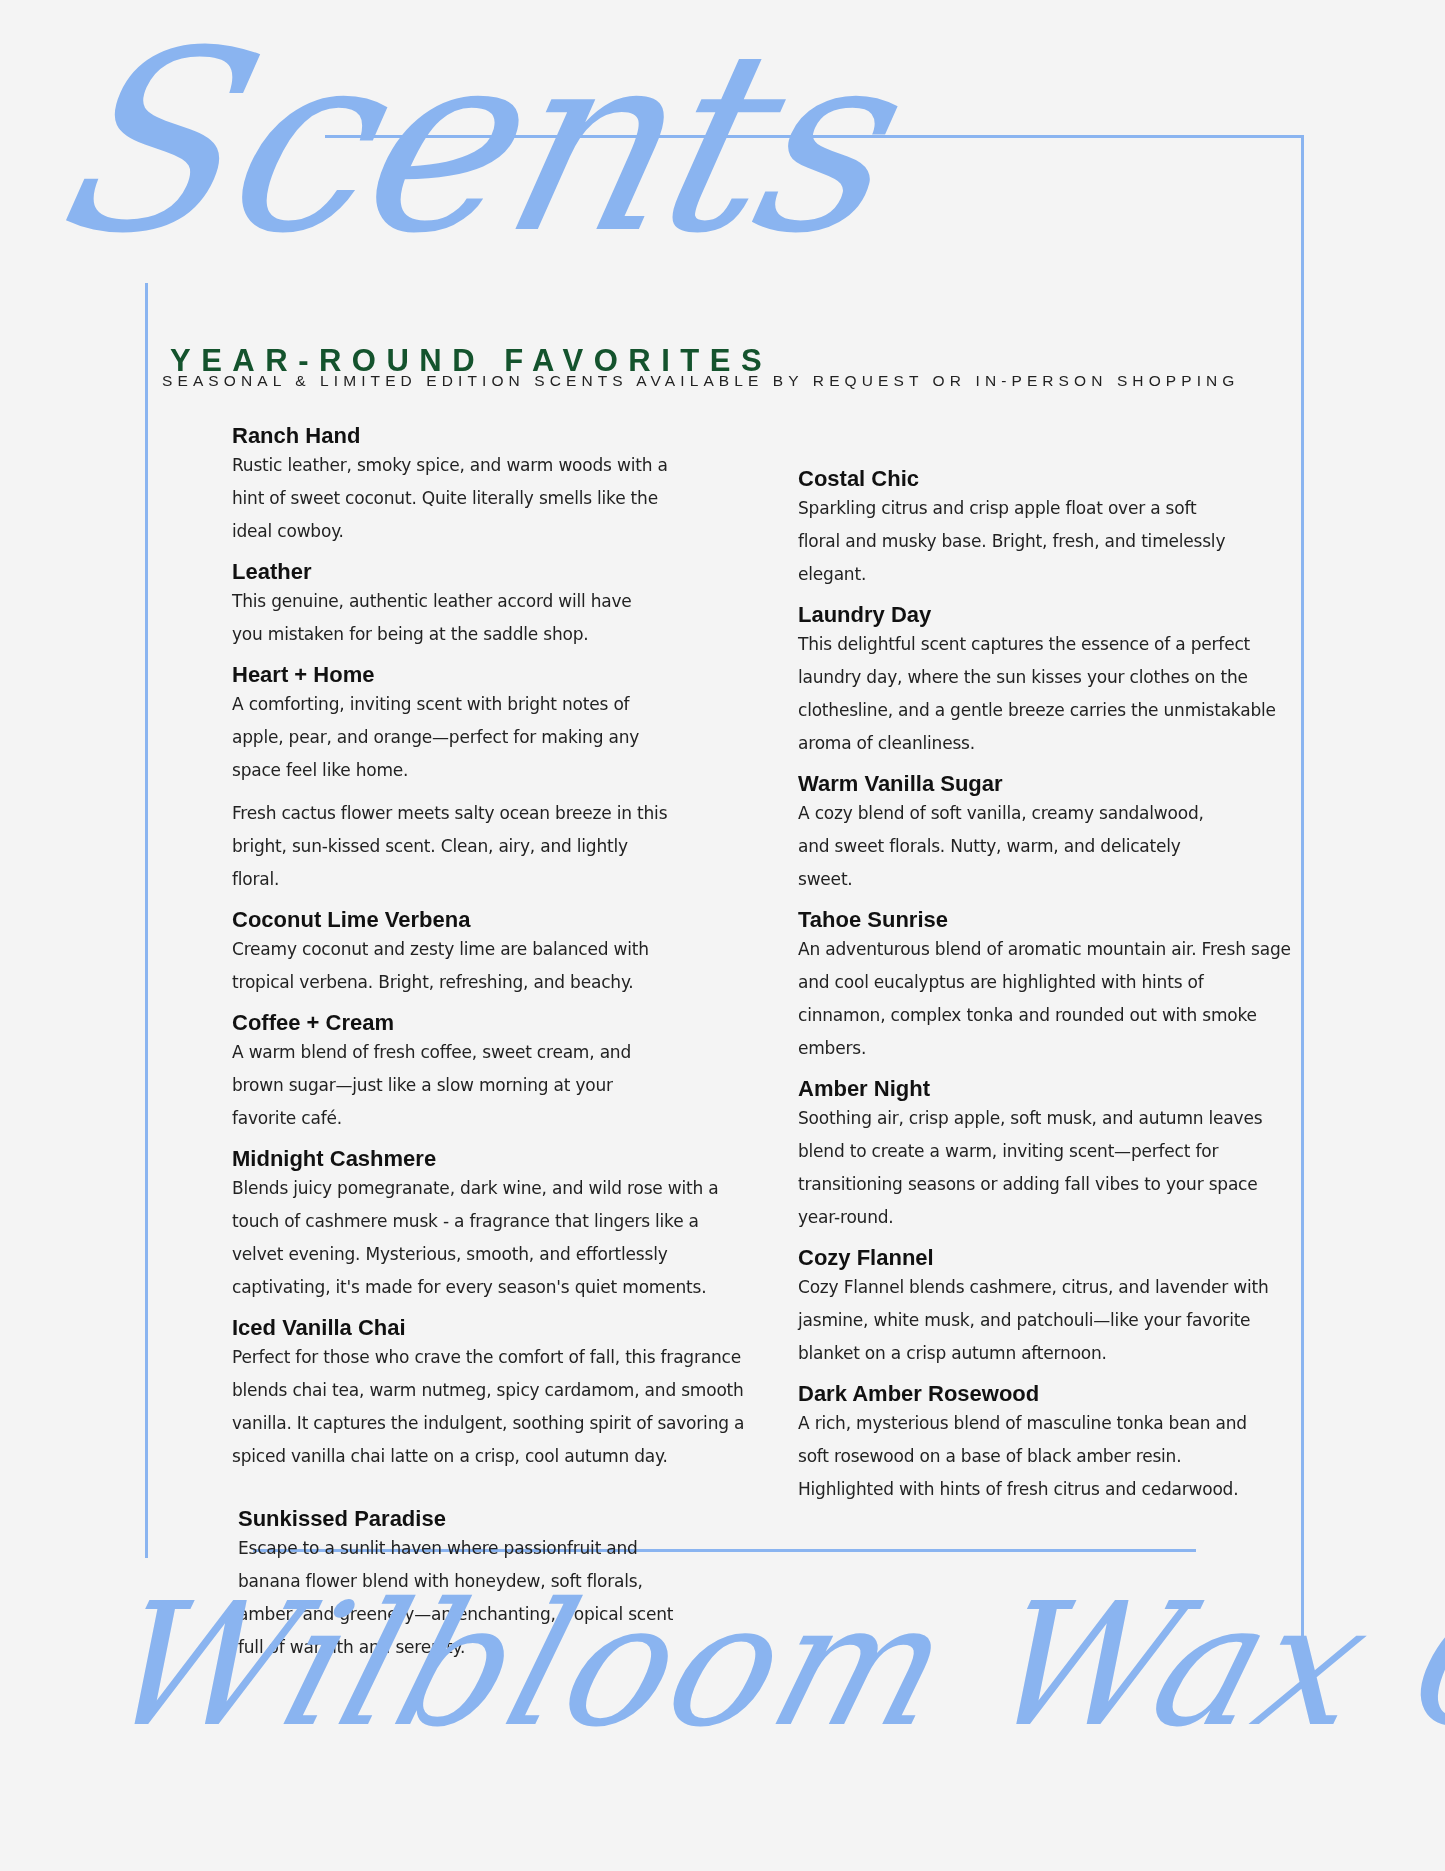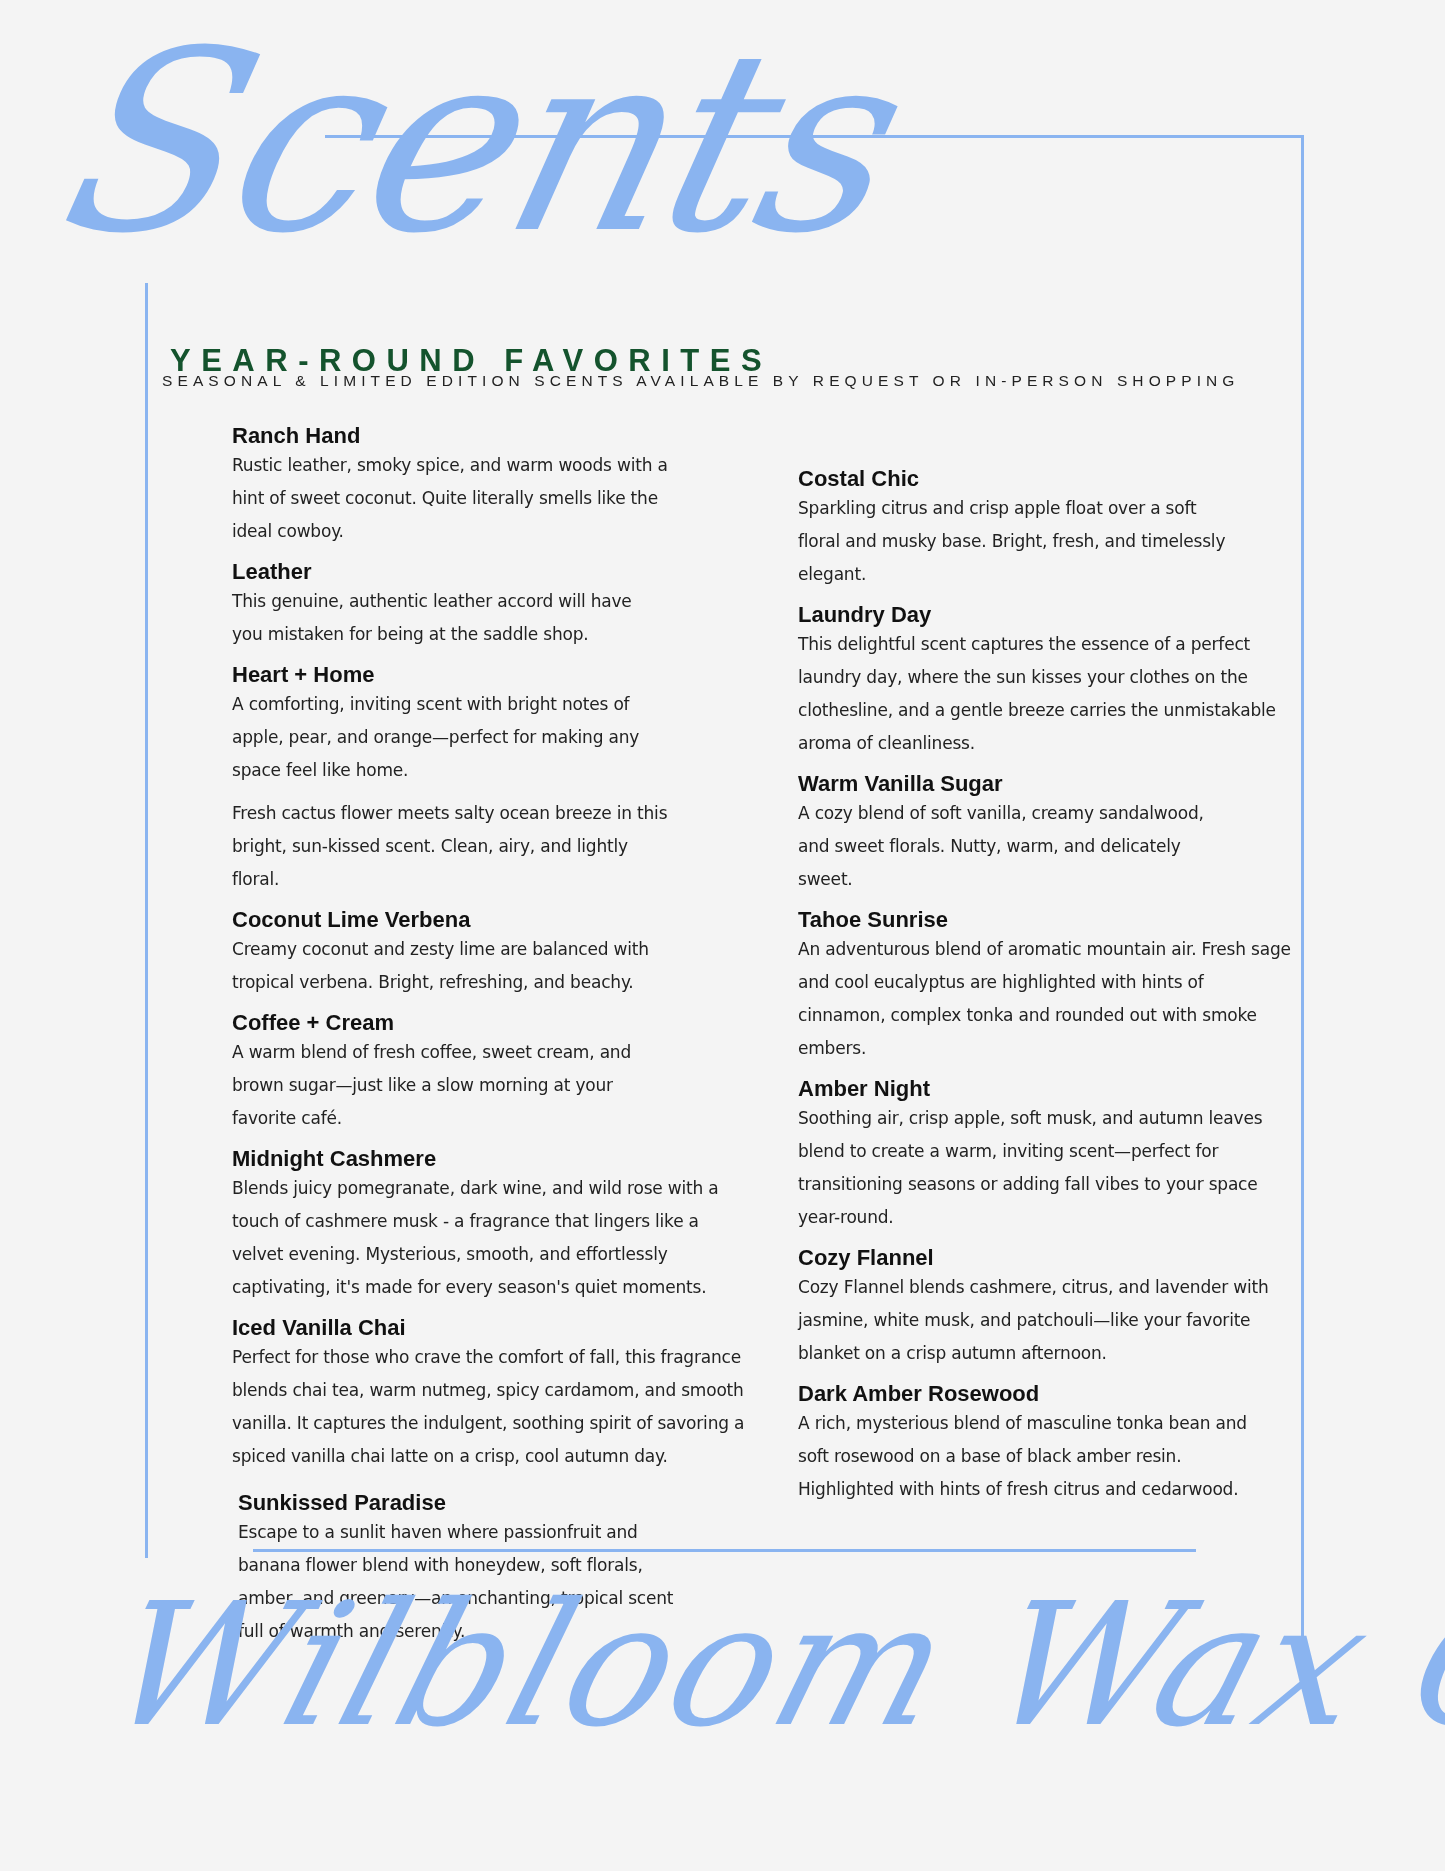--- a/index.html
+++ b/index.html
@@ -55,21 +55,21 @@
       <p style="width:420px">A warm blend of fresh coffee, sweet cream, and brown sugar—just like a slow morning at your favorite café.</p>
     </div>
   <div class="scent">
       <h3>Midnight Cashmere</h3>
       <p style="width:500px">Blends juicy pomegranate, dark wine, and wild rose with a touch of cashmere musk - a fragrance that lingers like a velvet evening. Mysterious, smooth, and effortlessly captivating, it's made for every season's quiet moments.</p>
     </div>
   <div class="scent">
       <h3>Iced Vanilla Chai</h3>
       <p style="width:520px">Perfect for those who crave the comfort of fall, this fragrance blends chai tea, warm nutmeg, spicy cardamom, and smooth vanilla. It captures the indulgent, soothing spirit of savoring a spiced vanilla chai latte on a crisp, cool autumn day.</p>
     </div>
-  <div class="scent" style="margin-left:6px; margin-top:16px;">
+  <div class="scent" style="margin-left:6px; margin-top:32px;">
       <h3>Sunkissed Paradise</h3>
       <p style="width:440px">Escape to a sunlit haven where passionfruit and banana flower blend with honeydew, soft florals, amber, and greenery—an enchanting, tropical scent full of warmth and serenity.</p>
     </div>
 </div>
 
 <div id="col-right" class="col">
   <div class="scent">
       <h3>Costal Chic</h3>
       <p style="width:440px">Sparkling citrus and crisp apple float over a soft floral and musky base. Bright, fresh, and timelessly elegant.</p>
     </div>

